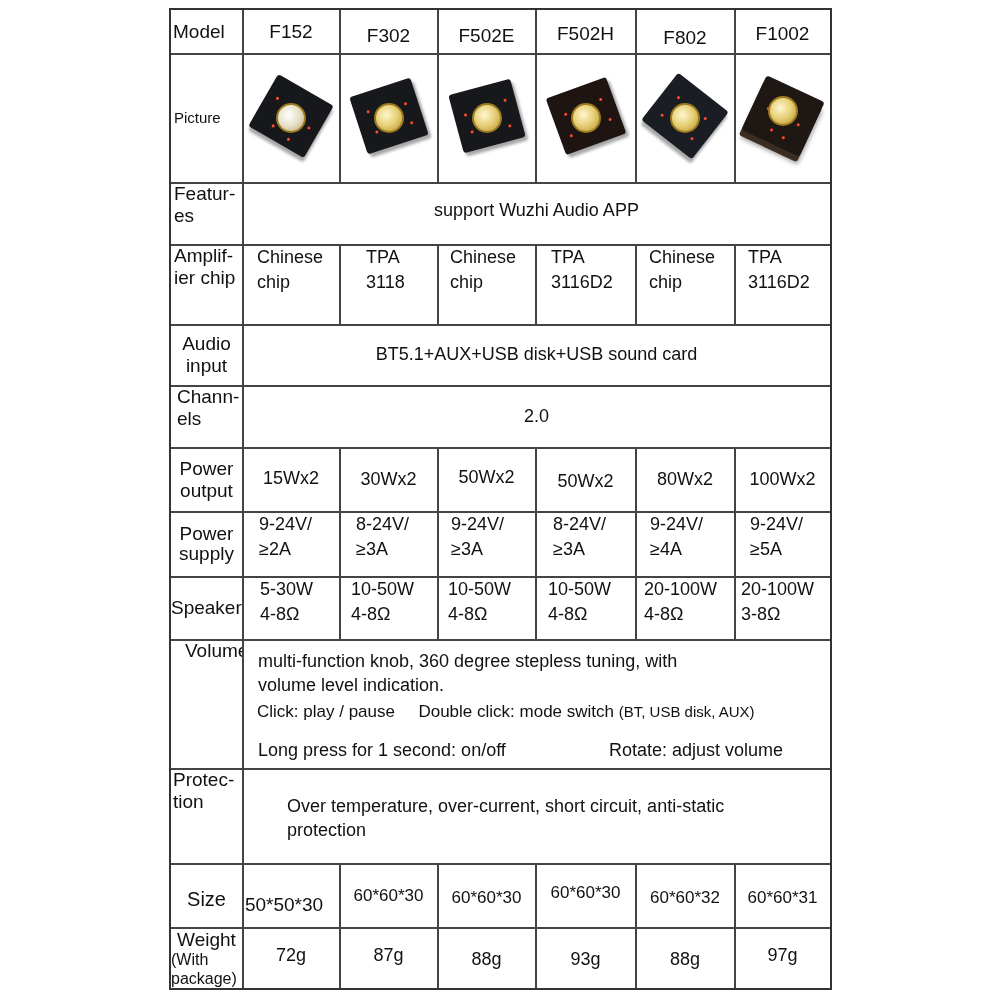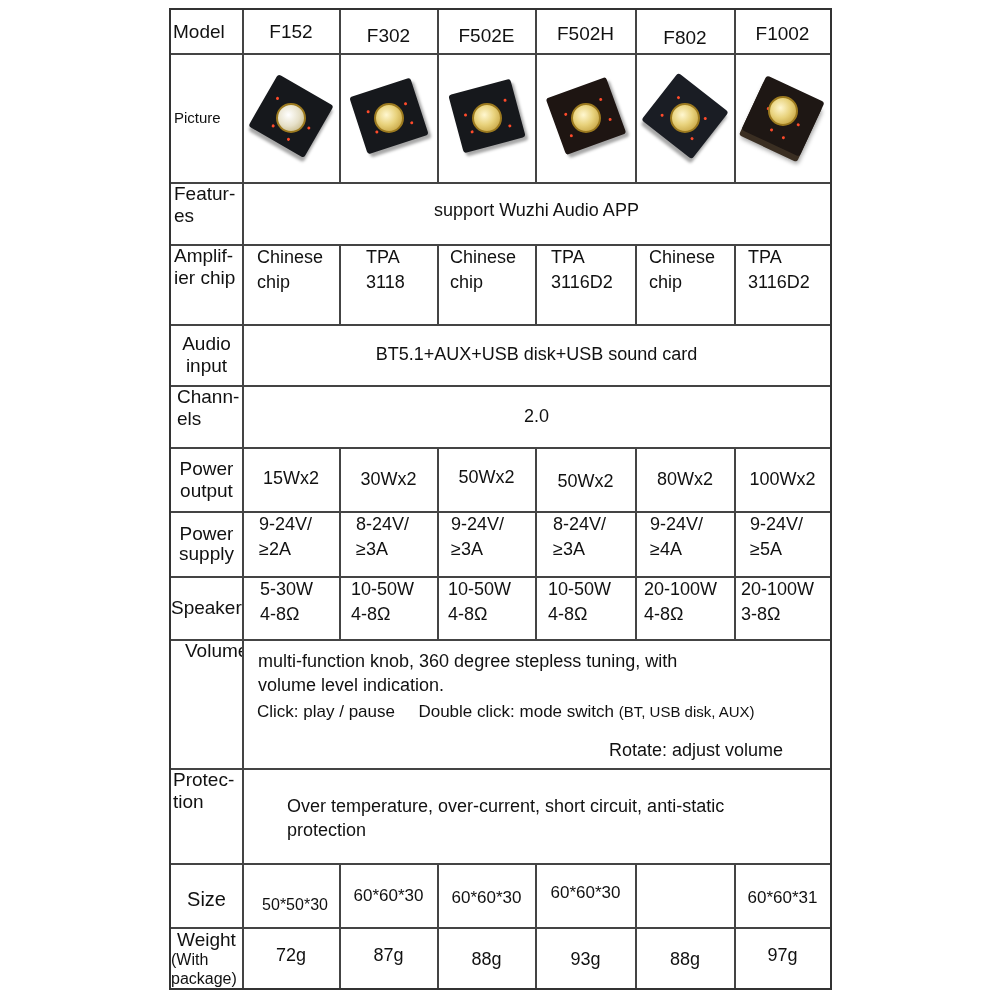--- a/index.html
+++ b/index.html
@@ -269,38 +269,40 @@
   <div class="cell" style="left:72px; top:630px; width:644px; height:128px; display:block">
     <div class="vol" style="top:10px">multi-function knob, 360 degree stepless tuning, with</div>
     <div class="vol" style="top:34px">volume level indication.</div>
     <div class="vol" style="top:61px; font-size:17px; left:14px">
       <span>Click: play / pause</span>
       <span style="display:inline-block; width:14px"></span>
       <span>Double click: mode switch</span>
       <small>(BT, USB  disk, AUX)</small>
     </div>
     <div class="vol" style="top:99px">
+      <span>Long press for 1 second: on/off</span>
       <span style="position:absolute; left:351px">Rotate: adjust volume</span>
     </div>
   </div>
 
   <div class="cell label" style="left:0; top:759px; width:71px; height:94px; flex-direction:column; align-items:flex-start; padding-left:2px">
     <span>Protec-</span>
     <span>tion</span>
   </div>
   <div class="cell" style="left:72px; top:759px; width:587px; height:94px; display:block">
     <div class="vol" style="top:26px; left:44px">Over temperature, over-current, short circuit, anti-static</div>
     <div class="vol" style="top:50px; left:44px">protection</div>
   </div>
 
   <div class="cell label center" style="left:0; top:854px; width:71px; height:63px; font-size:20px; padding-top:6px">Size</div>
-  <div class="cell val" style="left:76px; top:854px; width:96px; height:80px; font-size:16px">50*50*30</div>
+  <div class="cell val" style="left:65px; top:854px; width:96px; height:80px; font-size:19px">50*50*30</div>
   <div class="cell val" style="left:169px; top:854px; width:97px; height:63px; font-size:17px">60*60*30</div>
   <div class="cell val" style="left:267px; top:854px; width:97px; height:66px; font-size:17px">60*60*30</div>
   <div class="cell val" style="left:365px; top:854px; width:99px; height:57px; font-size:17px">60*60*30</div>
+  <div class="cell val" style="left:465px; top:854px; width:98px; height:66px; font-size:17px">60*60*32</div>
   <div class="cell val" style="left:564px; top:854px; width:95px; height:66px; font-size:17px">60*60*31</div>
 
   <div class="cell label center" style="left:0; top:918px; width:71px; height:62px; flex-direction:column; line-height:18px">
     <span style="font-size:19px; line-height:20px">Weight</span>
     <span class="small-lbl" style="align-self:flex-start">(With</span>
     <span class="small-lbl" style="align-self:flex-start">package)</span>
   </div>
   <div class="cell val" style="left:72px; top:918px; width:96px; height:62px; padding-bottom:8px">72g</div>
   <div class="cell val" style="left:169px; top:918px; width:97px; height:62px; padding-bottom:8px">87g</div>
   <div class="cell val" style="left:267px; top:918px; width:97px; height:62px">88g</div>

